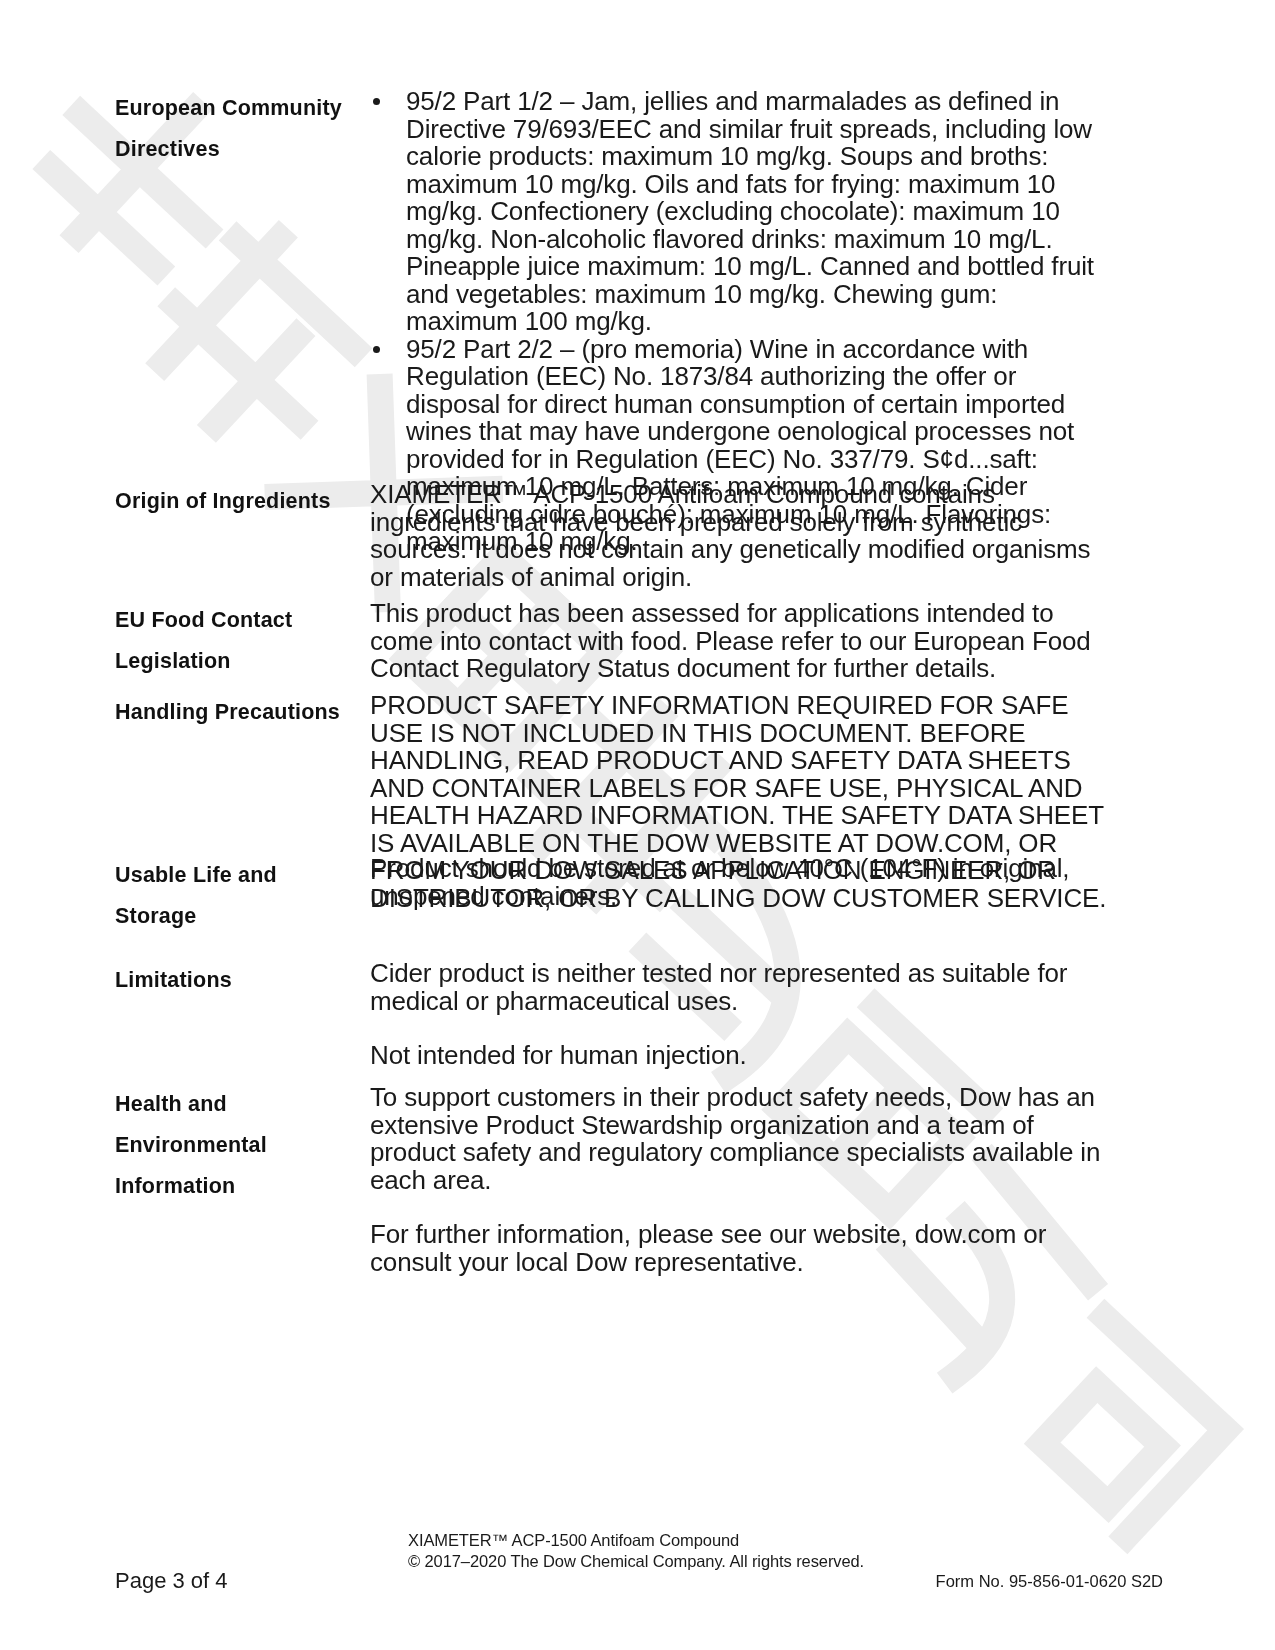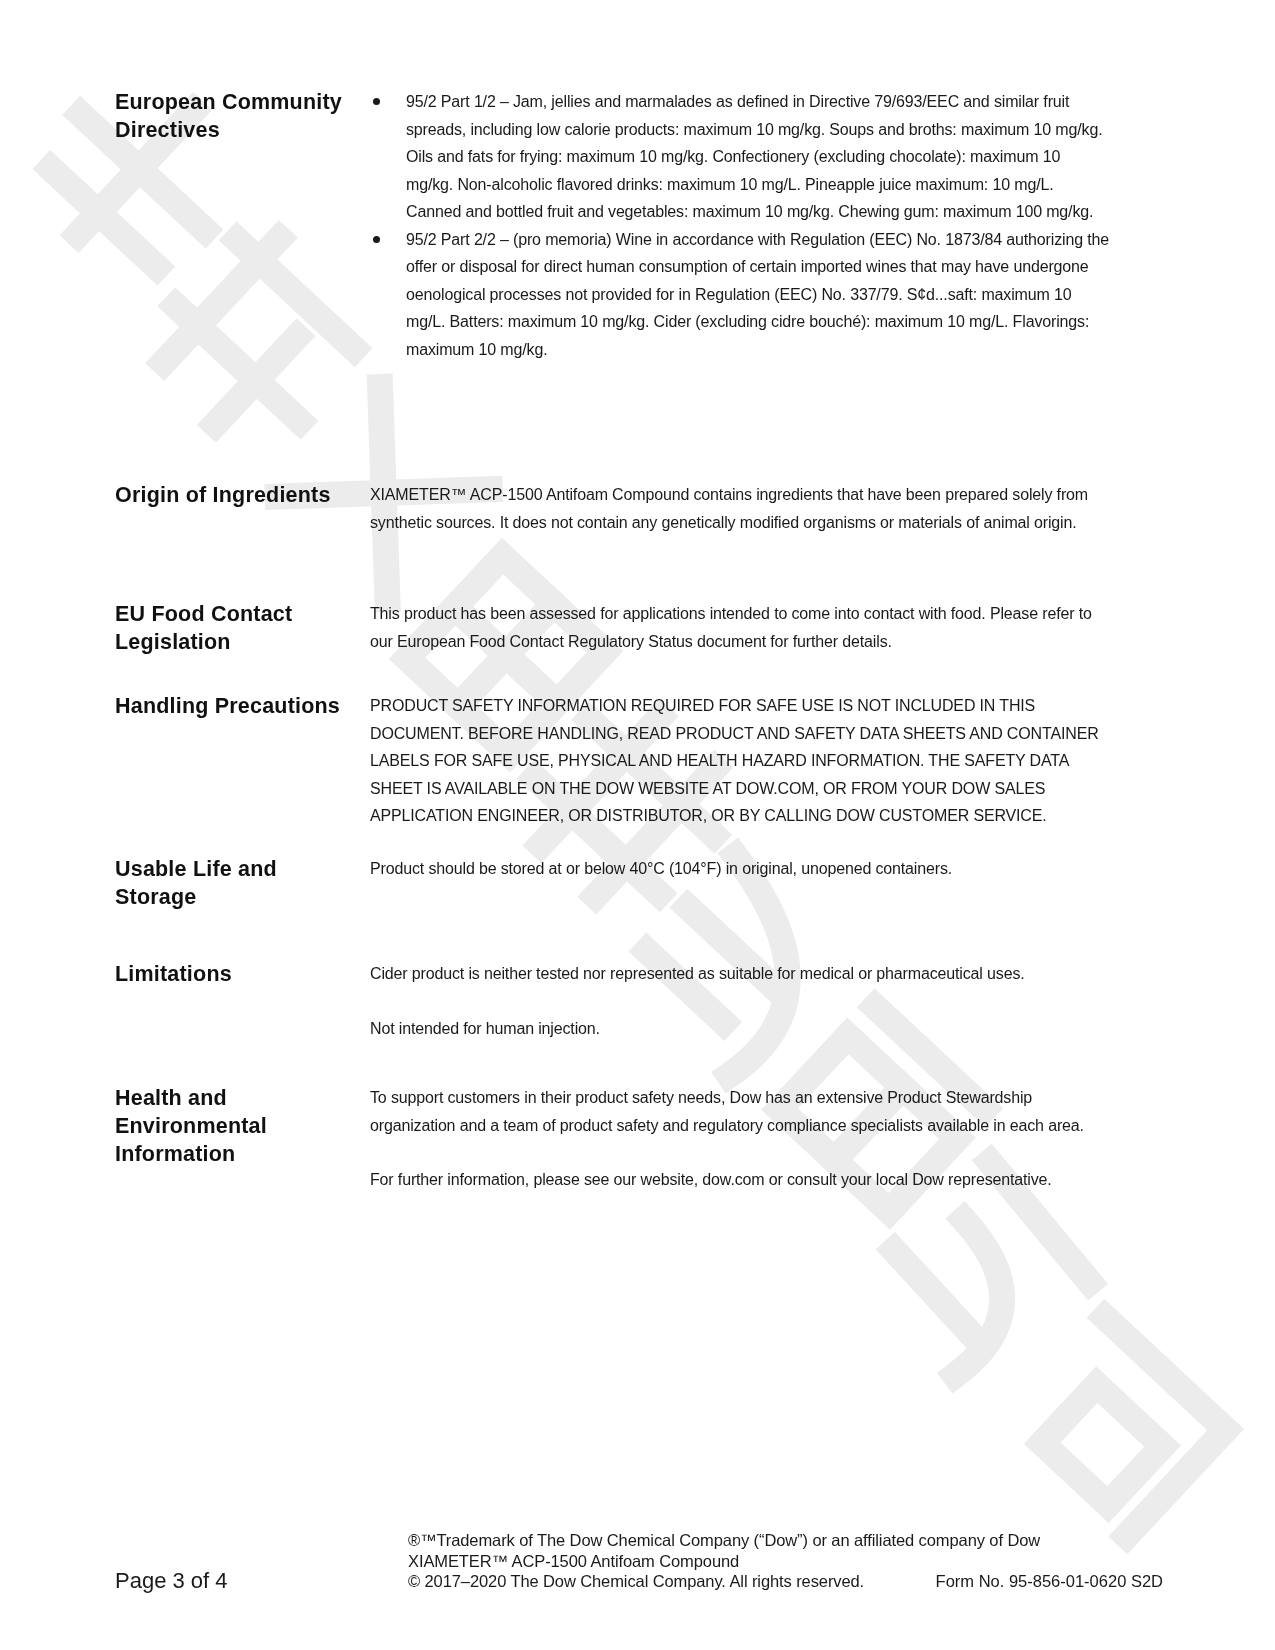--- a/index.html
+++ b/index.html
@@ -20,26 +20,26 @@
     clip:rect(0 0 0 0);white-space:nowrap;
   }
   .content{position:relative;z-index:1;}
   section{
     position:absolute;left:115px;right:112px;
     display:flex;align-items:flex-start;
   }
   .hd{
     width:255px;flex:0 0 255px;box-sizing:border-box;padding-right:25px;
     margin:0;
-    font-size:21.5px;line-height:28px;font-weight:bold;
+    font-size:21.5px;line-height:41px;font-weight:bold;
     letter-spacing:0.2px;color:#111;
   }
   .bd{
     flex:0 0 740px;width:740px;
-    font-size:16px;line-height:27.5px;letter-spacing:-0.15px;
+    font-size:26px;line-height:27.5px;letter-spacing:-0.15px;
   }
   .bd p{margin:0 0 27px 0;}
   .bd p:last-child{margin-bottom:0;}
   .bullet{display:flex;}
   .bullet .dot{
     flex:0 0 36px;width:36px;box-sizing:border-box;padding-left:3px;
   }
   .bullet .dot::before{
     content:"";display:block;width:7px;height:7px;border-radius:50%;
     background:#1a1a1a;margin-top:10px;
@@ -152,21 +152,20 @@
       <h2 class="hd">Health and Environmental Information</h2>
       <div class="bd">
         <p>To support customers in their product safety needs, Dow has an extensive Product Stewardship organization and a team of product safety and regulatory compliance specialists available in each area.</p>
         <p>For further information, please see our website, dow.com or consult your local Dow representative.</p>
       </div>
     </section>
 
     <div class="footer-left">Page 3 of 4</div>
 
     <div class="footer-center">
-      <div>®™Trademark of The Dow Chemical Company (“Dow”) or an affiliated company of Dow</div>
       <div>XIAMETER™ ACP-1500 Antifoam Compound</div>
       <div>© 2017–2020 The Dow Chemical Company. All rights reserved.</div>
     </div>
 
     <div class="footer-right">Form No. 95-856-01-0620 S2D</div>
 
   </div>
 </div>
 
 </body></html>

